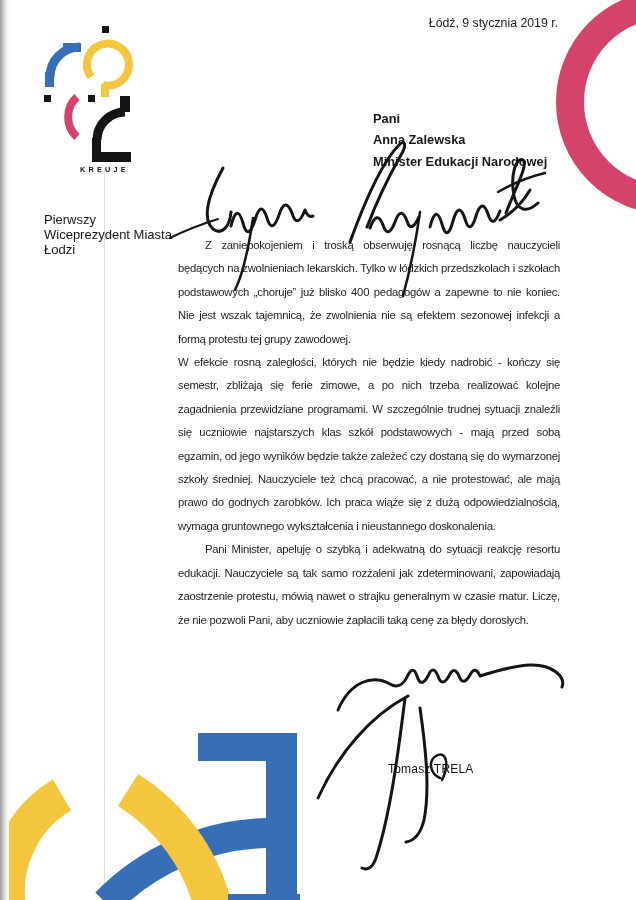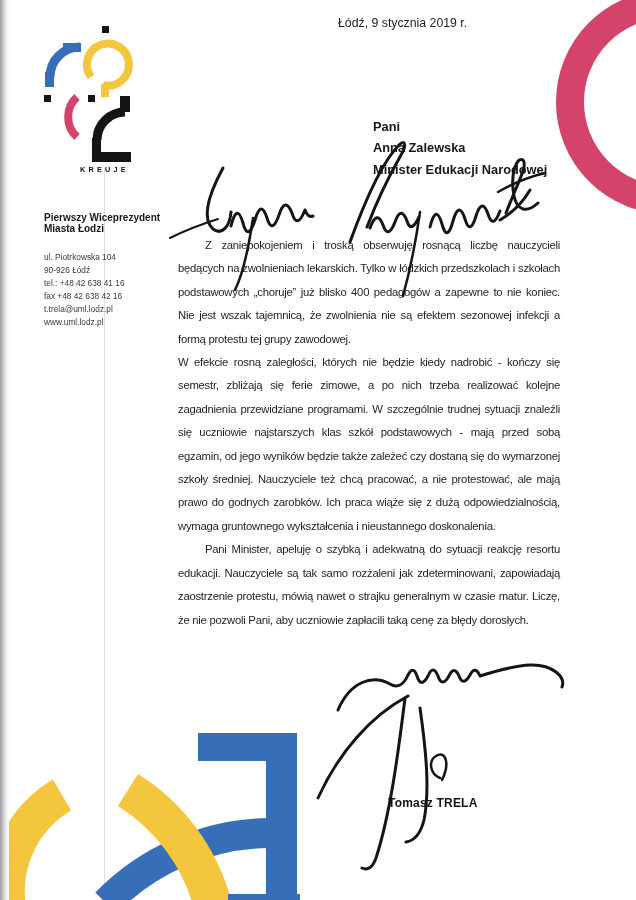--- a/index.html
+++ b/index.html
@@ -12,36 +12,36 @@
     background:linear-gradient(to right,#9b9b9b 0%,#c9c9c9 35%,#ededed 70%,#fdfdfd 100%);z-index:9;}
   .fold-line{position:absolute;left:104px;top:168px;width:1px;height:732px;background:#dedede;z-index:1;}
   
   .pink-ring{position:absolute;left:556px;top:-10px;width:224px;height:224px;border-radius:50%;
     border:28px solid #d4436a;box-sizing:border-box;z-index:1;}
   .logo-svg{position:absolute;left:38px;top:20px;z-index:2;}
   .kreuje{position:absolute;left:80px;top:165px;font-size:7.3px;font-weight:bold;
     letter-spacing:3.2px;color:#101010;z-index:2;text-align:right;}
   .deco-svg{position:absolute;left:0;top:678px;z-index:2;}
   
-  .date{position:absolute;top:16px;right:78px;width:220px;text-align:left;
+  .date{position:absolute;top:16px;right:78px;width:220px;text-align:right;
     font-size:12.3px;color:#222;z-index:3;}
-  .recipient{position:absolute;left:373px;top:116px;font-size:12.8px;font-weight:bold;
+  .recipient{position:absolute;left:373px;top:108px;font-size:12.8px;font-weight:bold;
     line-height:21.3px;color:#181818;z-index:3;}
   .sender{position:absolute;left:44px;top:212px;width:140px;z-index:3;}
-  .sender .title{font-size:10px;font-weight:bold;color:#171717;margin:0 0 17px 0;}
+  .sender .title{font-size:13px;font-weight:normal;color:#171717;margin:0 0 25px 0;}
   .sender .addr{font-size:8.3px;line-height:13px;color:#3a3a3a;}
   .body-text{position:absolute;left:178px;top:234px;width:382px;z-index:3;}
   .body-text p{margin:0;text-align:justify;font-size:11.3px;line-height:23.4px;
     letter-spacing:-0.25px;color:#1f1f1f;}
   .body-text p.indent{text-indent:27px;}
   .hand-svg{position:absolute;z-index:4;}
   .sal-svg{left:168px;top:120px;}
   .sig-svg{left:300px;top:650px;}
-  .sig-name{position:absolute;left:388px;top:762px;font-size:12px;font-weight:bold;
-    letter-spacing:0.2px;color:#141414;z-index:5;margin-top:34px;}
+  .sig-name{position:absolute;left:388px;top:762px;font-size:12px;font-weight:normal;
+    letter-spacing:0.2px;color:#141414;z-index:5;}
   .ink{fill:none;stroke:#151515;stroke-linecap:round;stroke-linejoin:round;}
 </style>
 </head>
 <body>
 
 <div class="page">
 
   <div class="fold-line"></div>
 
   <div class="pink-ring"></div>
@@ -74,28 +74,20 @@
   <div class="date">Łódź, 9 stycznia 2019 r.</div>
 
   <div class="recipient">
     <div>Pani</div>
     <div>Anna Zalewska</div>
     <div>Minister Edukacji Narodowej</div>
   </div>
 
   <div class="sender">
     <p class="title">Pierwszy Wiceprezydent Miasta Łodzi</p>
-    <div class="addr">
-      <div>ul. Piotrkowska 104</div>
-      <div>90-926 Łódź</div>
-      <div>tel.: +48 42 638 41 16</div>
-      <div>fax +48 42 638 42 16</div>
-      <div>t.trela@uml.lodz.pl</div>
-      <div>www.uml.lodz.pl</div>
-    </div>
   </div>
 
   <svg class="hand-svg sal-svg" width="380" height="180" viewBox="0 0 380 180">
     <path class="ink" stroke-width="2" d="M 2,118 C 18,110 34,104 50,99"></path>
     <path class="ink" stroke-width="3" d="M 55,48 C 42,72 33,98 45,109 C 54,116 62,106 63,92"></path>
     <path class="ink" stroke-width="2.5" d="M 85,98 C 80,132 74,156 67,170"></path>
     <path class="ink" stroke-width="3" d="M 63,106 q 6,-24 12,-3 q 5,19 12,-3 q 6,-21 12,-2 q 5,17 12,-3 q 6,-19 13,-2 q 5,17 13,-3 q 3,8 8,6"></path>
     <path class="ink" stroke-width="3" d="M 182,122 C 198,78 216,40 231,25 C 237,19 239,25 233,35 C 221,56 207,86 199,107"></path>
     <path class="ink" stroke-width="2.5" d="M 252,92 C 247,128 241,154 235,176"></path>
     <path class="ink" stroke-width="3" d="M 202,108 q 7,-19 13,-3 q 5,15 12,-3 q 6,-17 12,-1 q 4,13 12,-4"></path>

